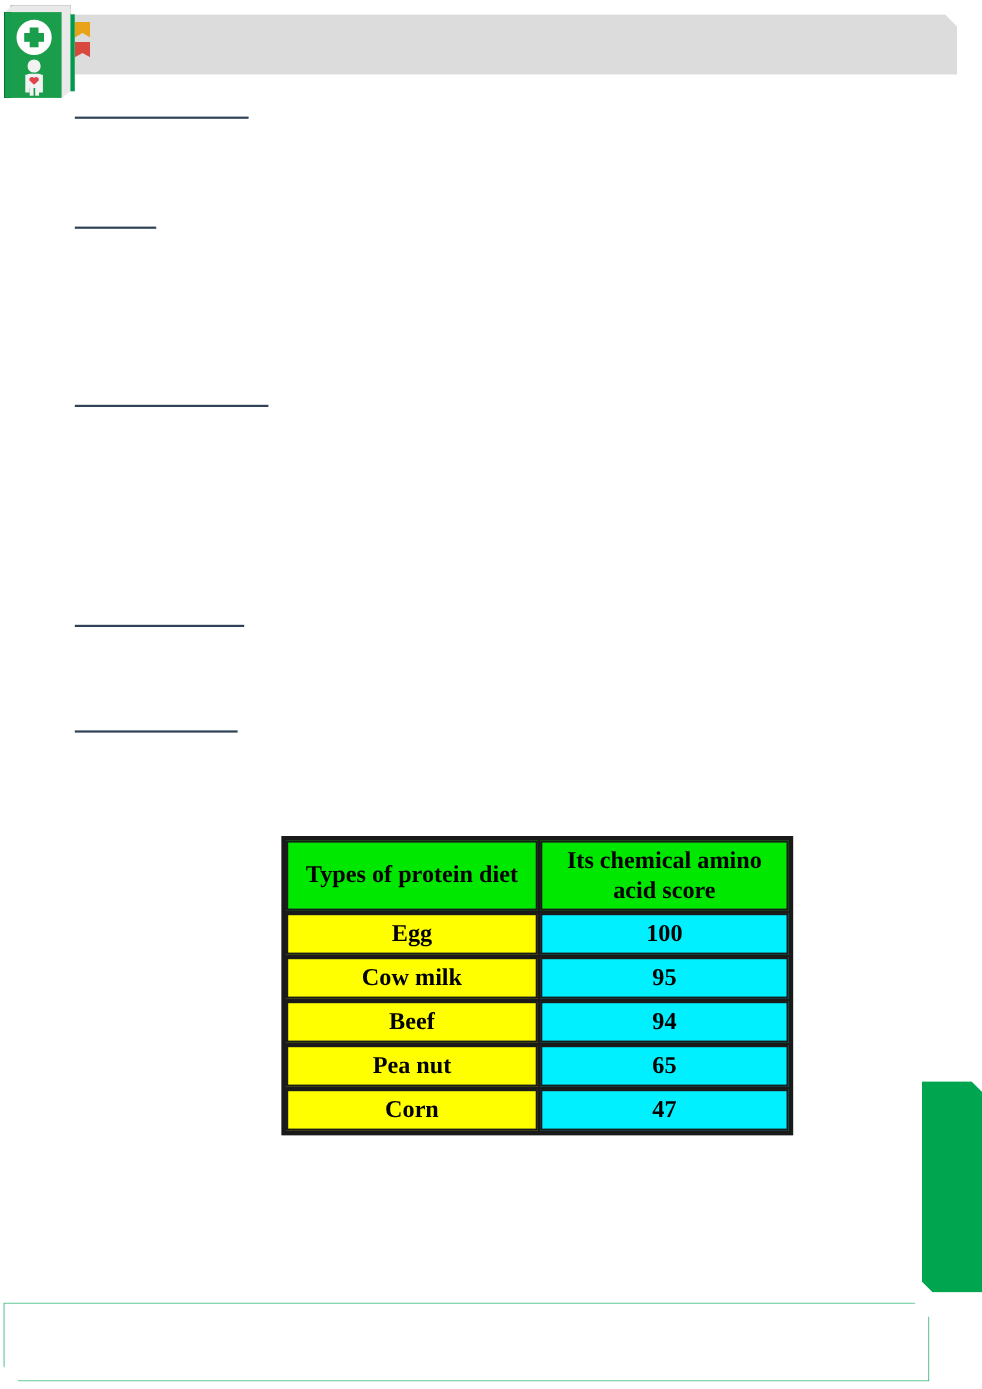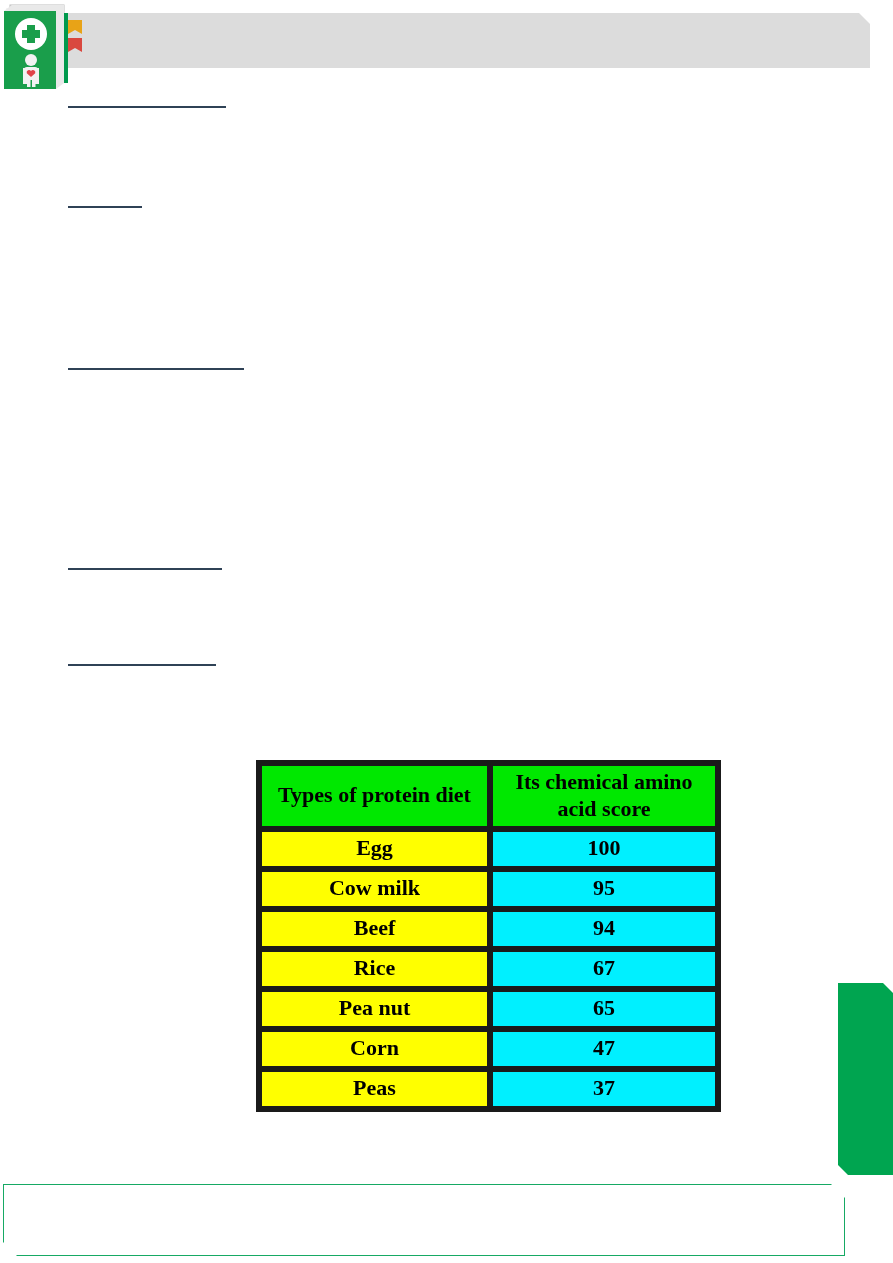--- a/index.html
+++ b/index.html
@@ -209,35 +209,27 @@
       </tr>
       <tr>
         <td class="diet-cell">Cow milk</td>
         <td class="score-cell">95</td>
       </tr>
       <tr>
         <td class="diet-cell">Beef</td>
         <td class="score-cell">94</td>
       </tr>
       <tr>
-        <td class="diet-cell">Rice</td>
-        <td class="score-cell">67</td>
-      </tr>
-      <tr>
         <td class="diet-cell">Pea nut</td>
         <td class="score-cell">65</td>
       </tr>
       <tr>
         <td class="diet-cell">Corn</td>
         <td class="score-cell">47</td>
       </tr>
-      <tr>
-        <td class="diet-cell">Peas</td>
-        <td class="score-cell">37</td>
-      </tr>
     </tbody>
 </table>
 
 <div id="right-tab">
   <span></span>
 </div>
 
 <div id="footer-box">
   <div id="footer-text"></div>
 </div>

